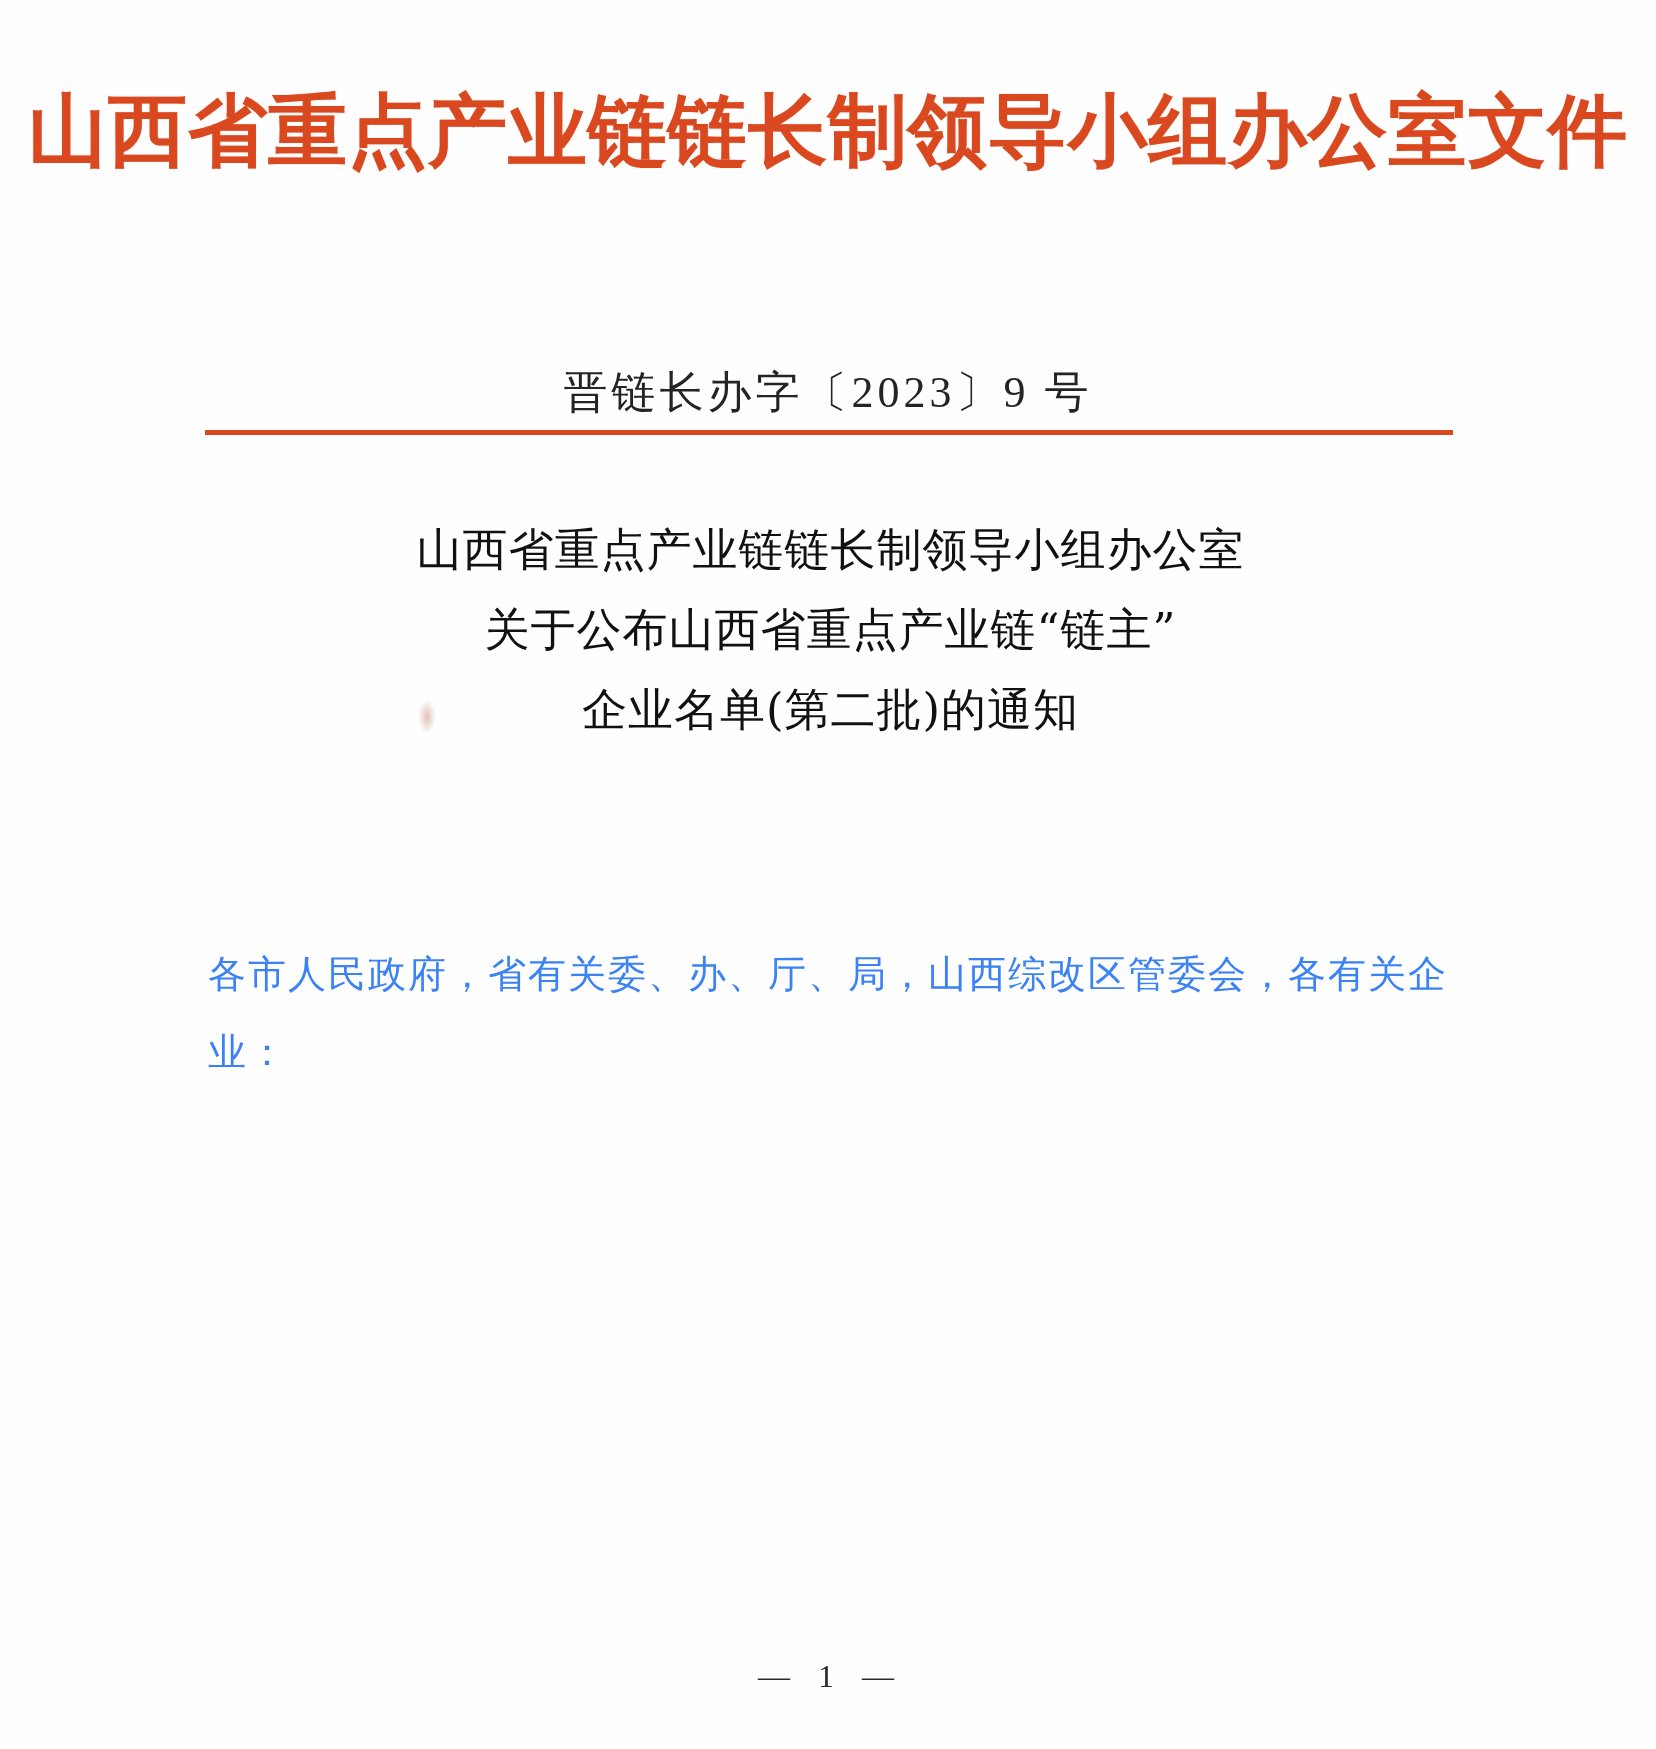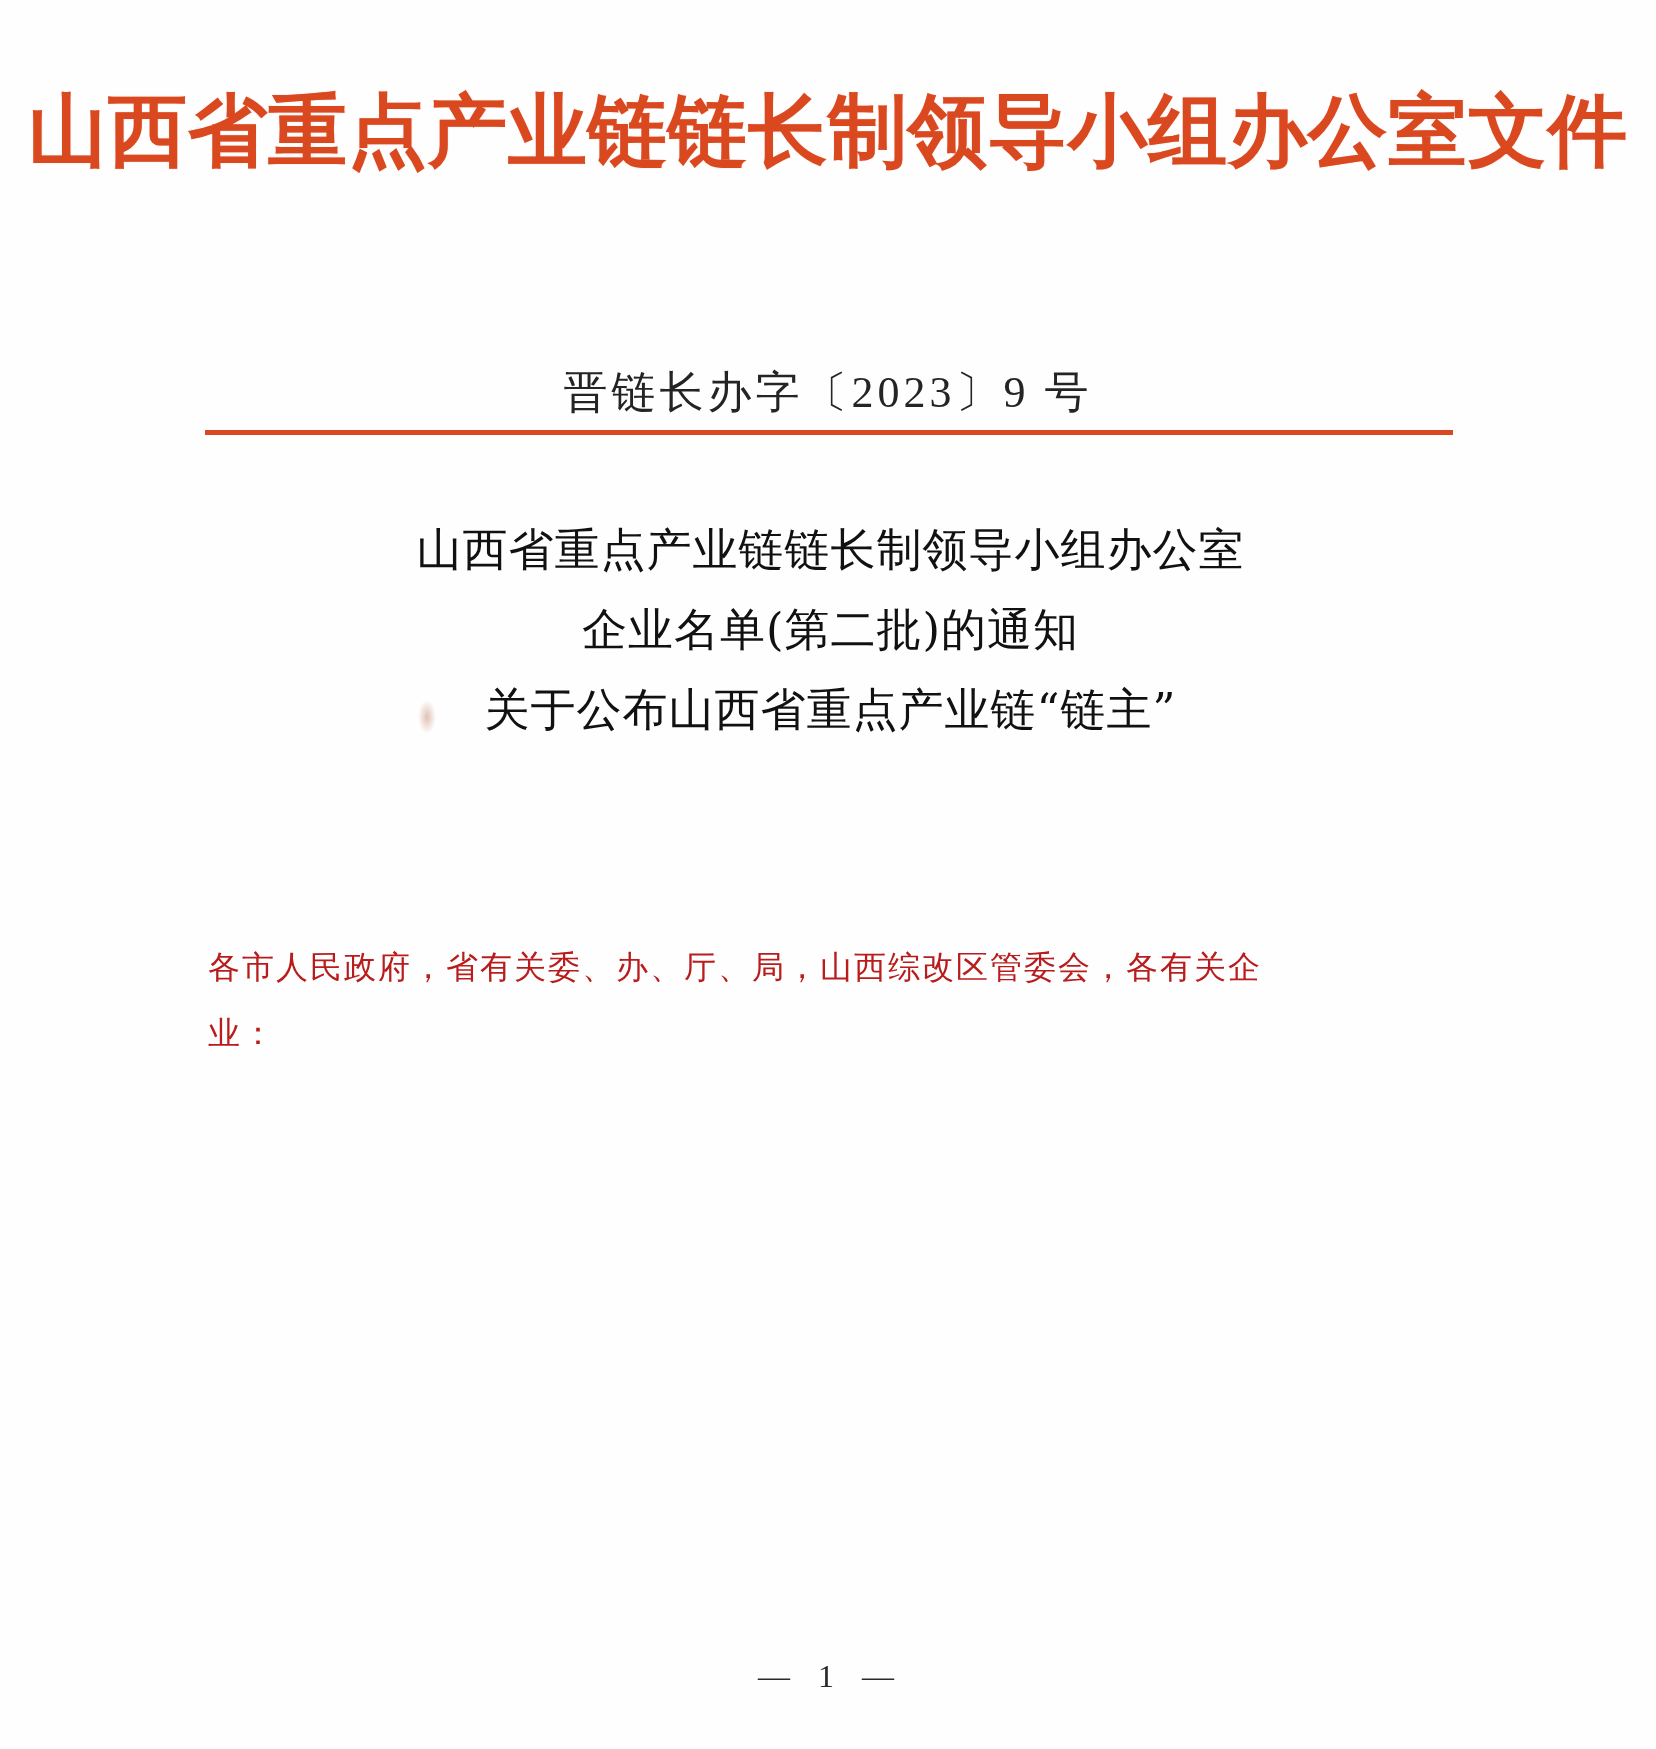--- a/index.html
+++ b/index.html
@@ -74,24 +74,24 @@
     letter-spacing: 1px;
   }
   .title-block div { white-space: nowrap; }
 
   
   .body-text {
     position: absolute;
     top: 935px;
     left: 208px;
     width: 1250px;
-    font-size: 32px;
+    font-size: 38px;
     line-height: 2.06;
     letter-spacing: 2.0px;
-    color: #b91c1c;
+    color: #3b82f6;
     font-family: Liberation Sans, sans-serif;
     text-align: justify;
   }
   .body-text p {
     margin: 0;
   }
   .indent2 { text-indent: 78px; }
 
   
   .pagenum {
@@ -124,22 +124,22 @@
 <div class="page">
 
   <div class="masthead">山西省重点产业链链长制领导小组办公室文件</div>
 
   <div class="docnum">晋链长办字〔2023〕9 号</div>
 
   <div class="redrule"></div>
 
   <div class="title-block">
     <div>山西省重点产业链链长制领导小组办公室</div>
+    <div>关于公布山西省重点产业链“链主”</div>
     <div>企业名单(第二批)的通知</div>
-    <div>关于公布山西省重点产业链“链主”</div>
   </div>
 
   <div class="scan-mark"></div>
 
   <div class="body-text">
     <p>各市人民政府，省有关委、办、厅、局，山西综改区管委会，各有关企</p>
     <p>业：</p>
   </div>
 
   <div class="pagenum">

